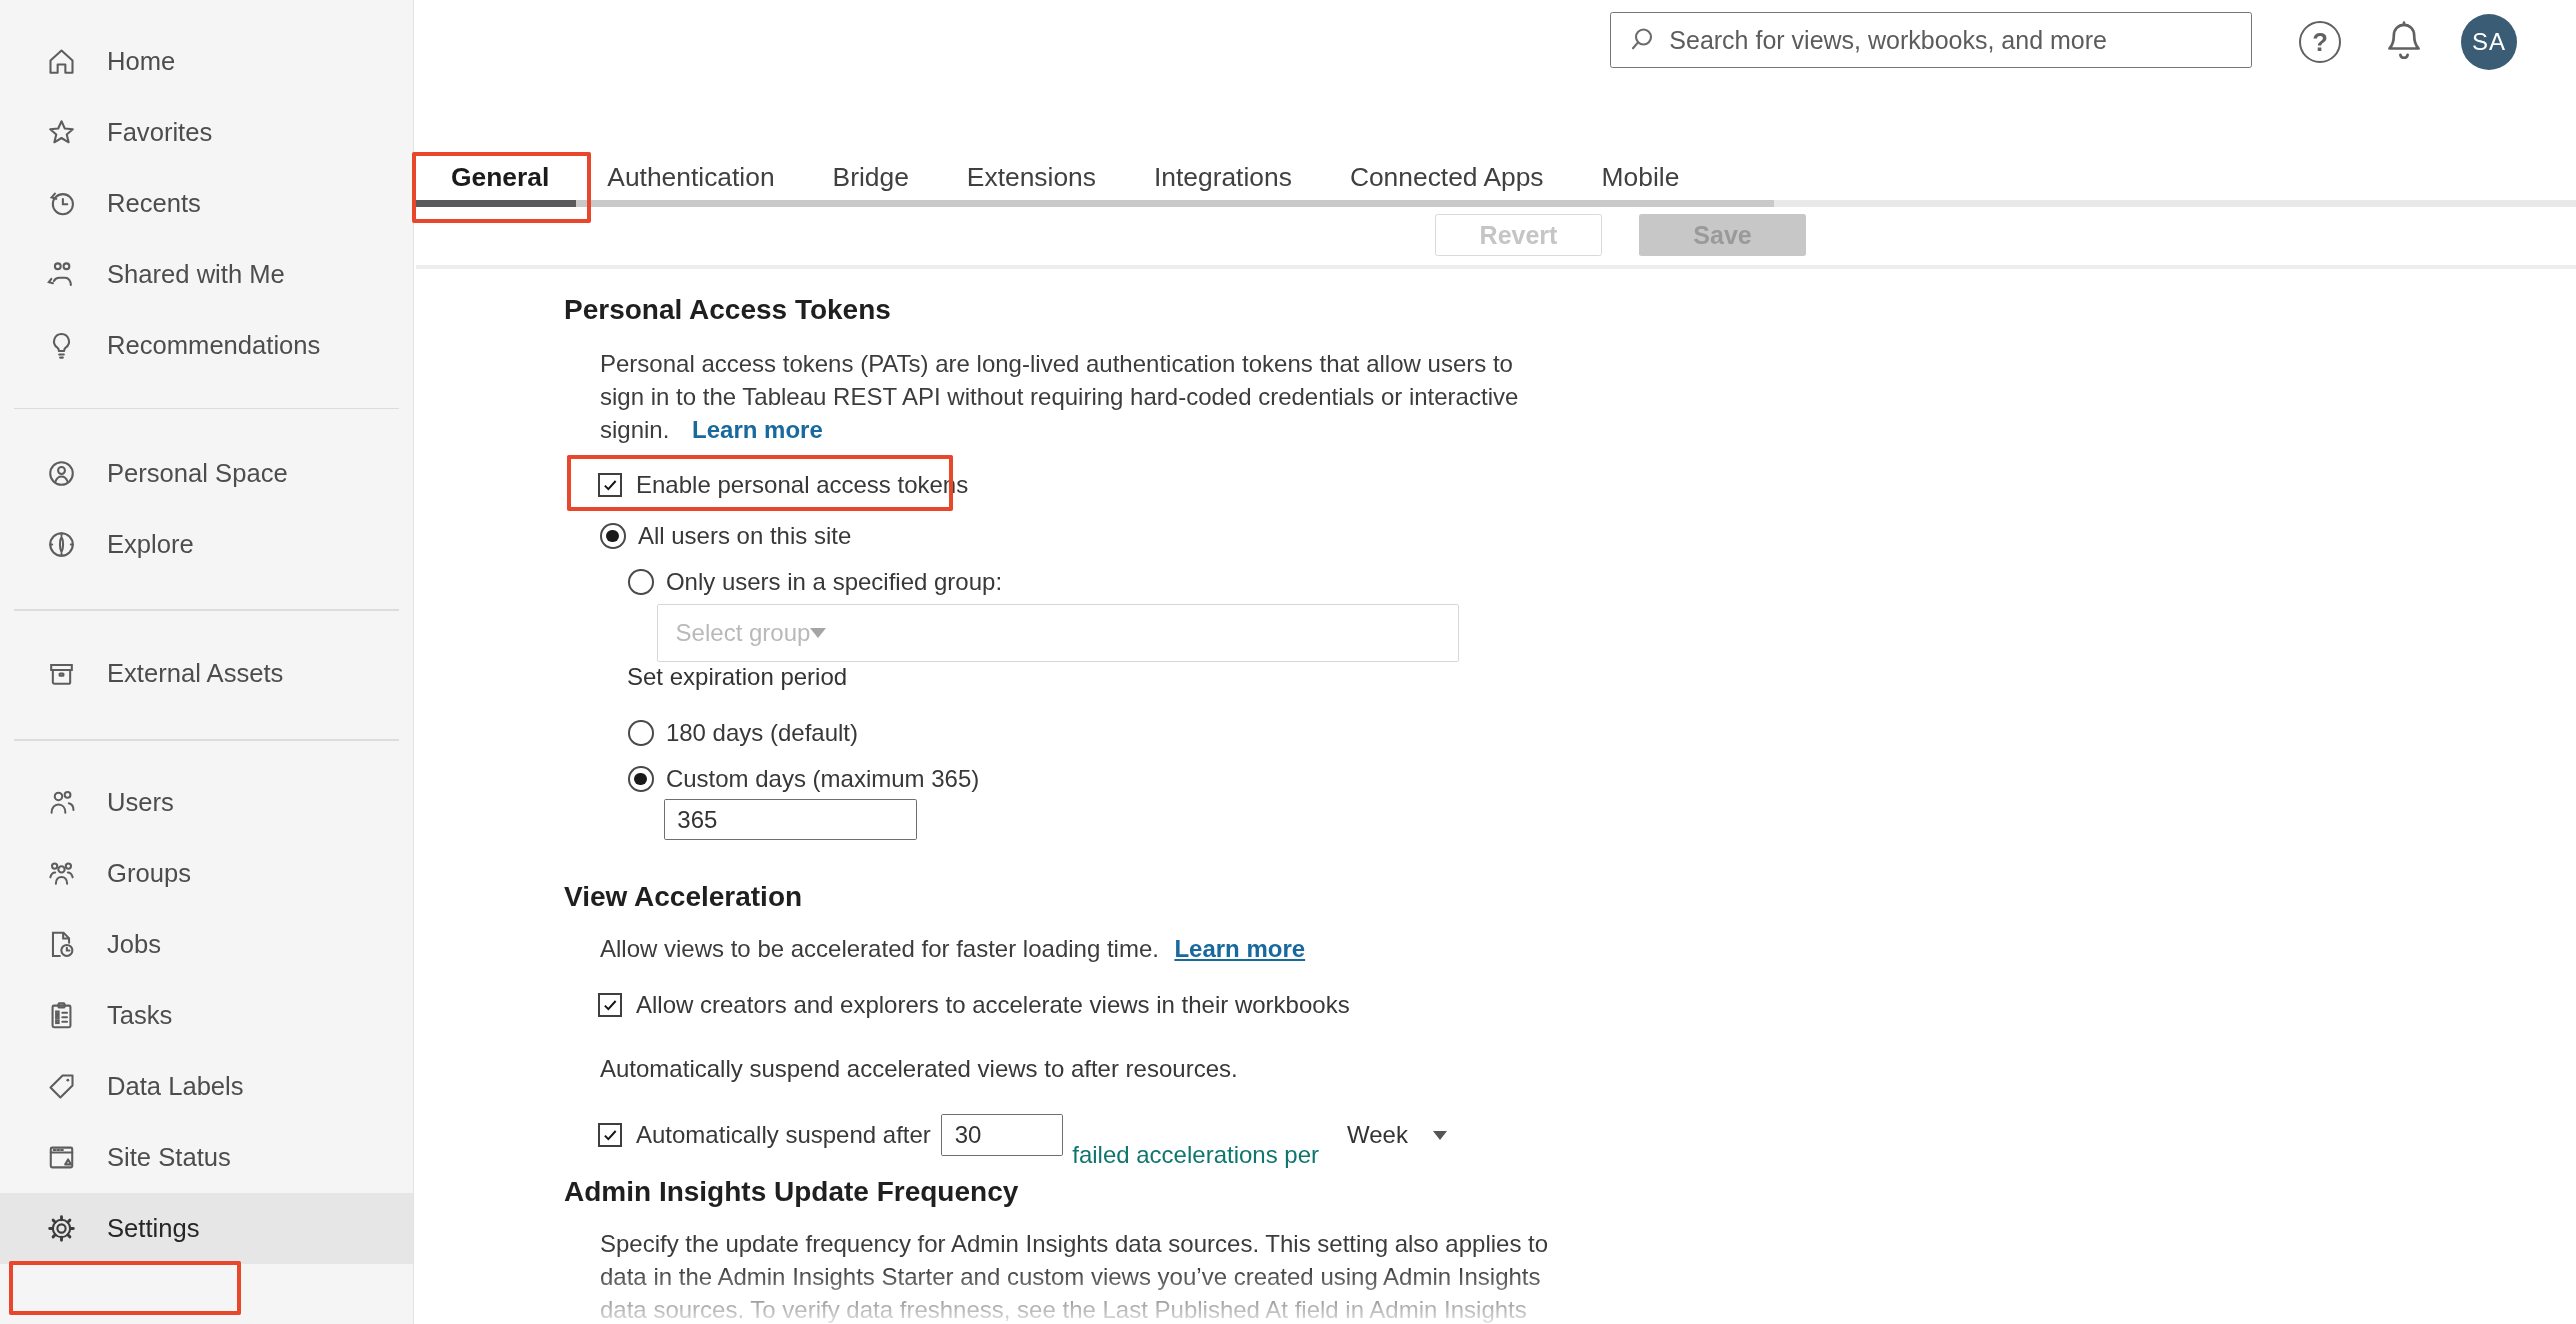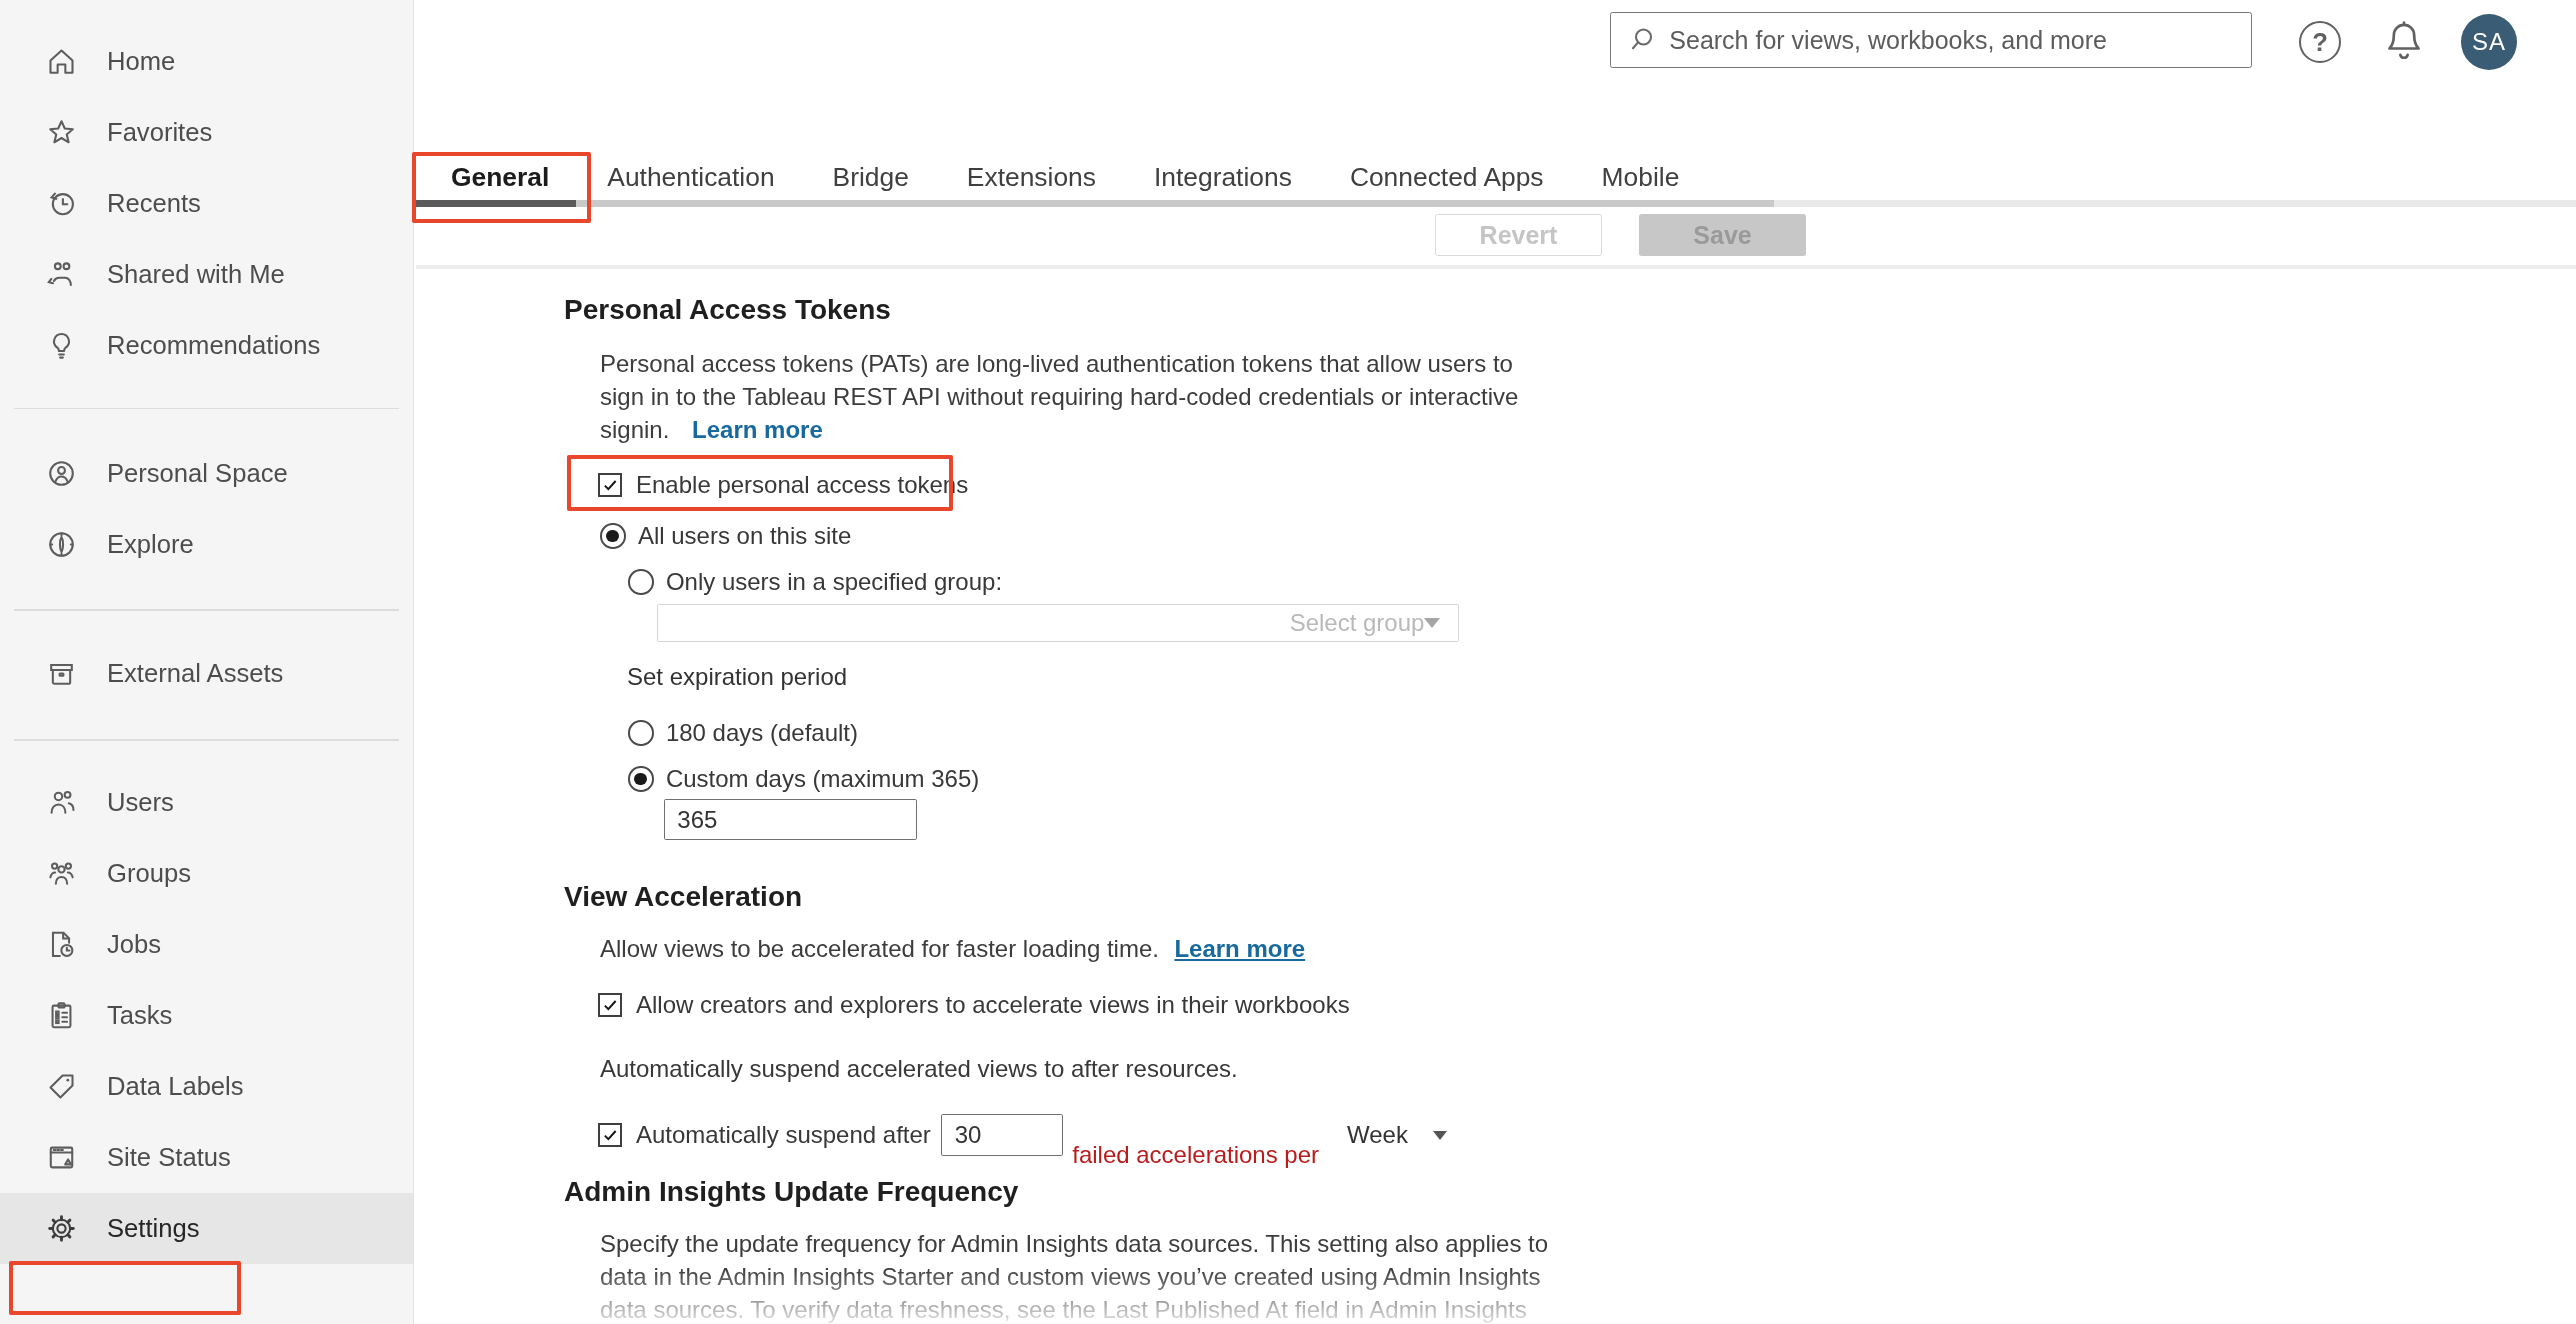--- a/index.html
+++ b/index.html
@@ -55,32 +55,32 @@
   .check-row { position:absolute; display:flex; align-items:center; }
   .checkbox { width:24px; height:24px; border:2.2px solid #3f3f3f; background:#fff; display:flex; align-items:center; justify-content:center; flex:0 0 24px; cursor:pointer; }
   .checkbox svg { width:18.5px; height:18.5px; }
   .check-label { margin-left:14px; font-size:24px; color:#383838; white-space:nowrap; }
 
   .radio-row { position:absolute; display:flex; align-items:center; }
   .radio { width:25.6px; height:25.6px; border:2.2px solid #4a4a4a; border-radius:50%; background:#fff; position:relative; flex:0 0 25.6px; cursor:pointer; }
   .radio.checked::after { content:""; position:absolute; left:4.4px; top:4.4px; width:12.3px; height:12.3px; border-radius:50%; background:#1a1a1a; }
   .radio-label { margin-left:12.3px; font-size:24px; color:#383838; white-space:nowrap; }
 
-  .select-disabled { position:absolute; left:657px; top:604px; width:802px; height:38px; border:1.8px solid #d6d6d6; border-radius:1.8px; background:#fff; display:flex; align-items:center; justify-content:flex-end; padding:0 17.6px; cursor:default; }
+  .select-disabled { position:absolute; left:657px; top:604px; width:802px; height:58px; border:1.8px solid #d6d6d6; border-radius:1.8px; background:#fff; display:flex; align-items:center; justify-content:flex-start; padding:0 17.6px; cursor:default; }
   .select-placeholder { font-size:24px; color:#b9b9b9; }
   .caret-down { width:0; height:0; border-left:8px solid transparent; border-right:8px solid transparent; border-top:10.6px solid #a5a5a5; }
 
   .field-label { position:absolute; font-size:24px; color:#333333; white-space:nowrap; }
 
   .text-input { border:1.8px solid #6f6f6f; border-radius:1.8px; background:#fff; font-family:"Liberation Sans",sans-serif; font-size:24px; color:#333; padding:0 12.3px; outline:none; }
   .input-365 { position:absolute; left:664px; top:799px; width:253px; height:41px; }
 
   .suspend-row { position:absolute; left:598px; top:1101px; display:flex; align-items:center; }
   .input-30 { width:122px; height:42px; margin-left:10.6px; }
-  .suffix { margin-left:8.8px; font-size:24px; color:#b91c1c; white-space:nowrap;margin-top:40px; }
+  .suffix { margin-left:8.8px; font-size:24px; color:#0f766e; white-space:nowrap;margin-top:40px; }
   .week-group { display:flex; align-items:center; margin-left:28px; cursor:pointer; }
   .week-label { font-size:24px; color:#333; }
   .week-caret { width:0; height:0; border-left:7px solid transparent; border-right:7px solid transparent; border-top:9.7px solid #555; margin-left:25px; }
 
   
   .annotation-box { position:absolute; border:4.4px solid #e8472c; border-radius:1.8px; pointer-events:none; }
   .ann-tab { left:412px; top:152px; width:179px; height:71px; }
   .ann-pat { left:567px; top:455px; width:386px; height:56px; }
   .ann-settings { left:8.8px; top:1261px; width:232px; height:54px; }
 

